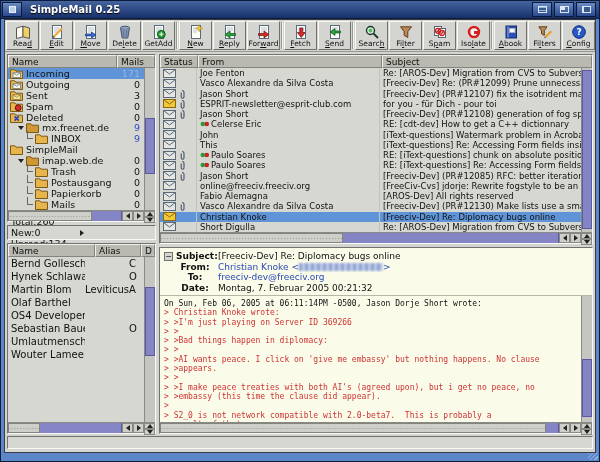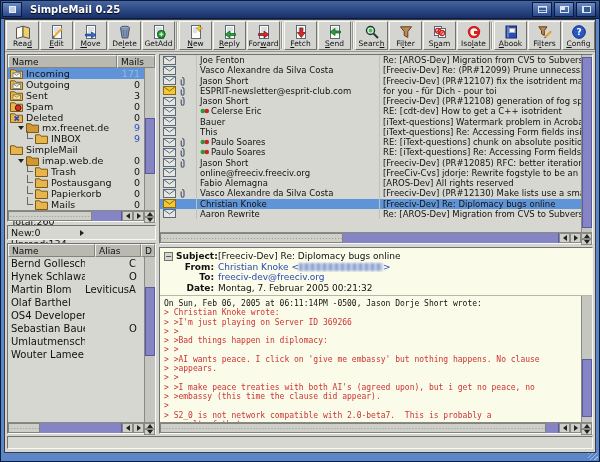--- a/index.html
+++ b/index.html
@@ -102,21 +102,21 @@
   .m-from { width:183px; flex:0 0 auto; overflow:hidden; padding-left:3px; border-right:1px solid #c2c2bc; height:100%; display:flex; align-items:center; gap:1px; }
   .m-subj { flex:1; overflow:hidden; padding-left:3px; }
 
   
   .preview-panel { flex:1; background:#fbfbe9; }
   .pv-head { flex:0 0 auto; padding:3px 4px 2px 4px; border-bottom:1px solid #b8b8a8; display:flex; }
   .collapse-gad { width:9px; height:9px; border:1px solid #72726c; background:#d7d7d2; margin:1px 3px 0 0;
                   display:flex; align-items:center; justify-content:center; font-size:8px; line-height:7px; color:#111; flex:0 0 auto; }
   .pv-grid { flex:1; min-width:0; }
   .pv-line { display:flex; font-size:9px; line-height:10.5px; }
-  .pv-label { width:42px; flex:0 0 auto; text-align:right; font-weight:bold; color:#111; padding-right:4px; }
+  .pv-label { width:42px; flex:0 0 auto; text-align:center; font-weight:bold; color:#111; padding-right:4px; }
   .pv-val { color:#111; overflow:hidden; white-space:nowrap; }
   .pv-val.link { color:#2a4ab8; }
   .redacted { display:inline-block; width:84px; height:8px; vertical-align:middle;
               background:repeating-linear-gradient(90deg,#8aa0d0 0 3px,#c2cce8 3px 6px); filter:blur(1.1px); }
   .pv-body { flex:1; overflow:hidden; padding:3px 2px 0 4px; font-family:"DejaVu Sans Mono","Liberation Mono",monospace; }
   .bl { font-size:8px; line-height:9.3px; white-space:pre; color:#111; }
   .bl.q { color:#cc3333; }
 
   
   .statusfield { height:13px; margin:2px 2px 3px 2px; flex:0 0 auto; background:#d7d7d2;
@@ -597,20 +597,25 @@
                 </div>
             </div>
           </div>
         </div>
 
       </div>
 
       <div class="rightcol">
 
         <div class="panel msg-panel">
+          <div class="phead">
+            <div class="phcell" style="width:38px">Status</div>
+            <div class="phcell" style="width:184px">From</div>
+            <div class="phcell" style="flex:1">Subject</div>
+          </div>
           <div class="pmain">
             <div class="prows" id="message-rows">
                 <div class="m-row">
                   <span class="m-status">
                     <span style="display: flex;">
                       <svg width="13" height="9" viewBox="0 0 13 9" xmlns="http://www.w3.org/2000/svg">
                         <rect x="0.5" y="0.5" width="12" height="8" fill="#e6e6e0" stroke="#5a6a7a"></rect>
                         <path d="M0.5 0.5 L6.5 5 L12.5 0.5" fill="none" stroke="#5a6a7a"></path>
                       </svg>
                     </span>
@@ -702,33 +707,33 @@
                   </span>
                   <span class="m-from">
                     <span style="display: flex;">
                       <svg width="10" height="8" viewBox="0 0 10 8" xmlns="http://www.w3.org/2000/svg">
                         <circle cx="2.8" cy="4" r="2.3" fill="#2a9a3a"></circle>
                         <circle cx="6.8" cy="4" r="2.3" fill="#cc2222"></circle>
                       </svg>
                     </span>
                     <span>Celerse Eric</span>
                   </span>
-                  <span class="m-subj">RE: [cdt-dev] How to get a C++ isotrident</span>
-                </div>
-                <div class="m-row">
-                  <span class="m-status">
-                    <span style="display: flex;">
-                      <svg width="13" height="9" viewBox="0 0 13 9" xmlns="http://www.w3.org/2000/svg">
-                        <rect x="0.5" y="0.5" width="12" height="8" fill="#e6e6e0" stroke="#5a6a7a"></rect>
-                        <path d="M0.5 0.5 L6.5 5 L12.5 0.5" fill="none" stroke="#5a6a7a"></path>
-                      </svg>
-                    </span>
-                  </span>
-                  <span class="m-from">
-                    <span>Bauer</span>
+                  <span class="m-subj">RE: [cdt-dev] How to get a C++ dictionnary</span>
+                </div>
+                <div class="m-row">
+                  <span class="m-status">
+                    <span style="display: flex;">
+                      <svg width="13" height="9" viewBox="0 0 13 9" xmlns="http://www.w3.org/2000/svg">
+                        <rect x="0.5" y="0.5" width="12" height="8" fill="#e6e6e0" stroke="#5a6a7a"></rect>
+                        <path d="M0.5 0.5 L6.5 5 L12.5 0.5" fill="none" stroke="#5a6a7a"></path>
+                      </svg>
+                    </span>
+                  </span>
+                  <span class="m-from">
+                    <span>John</span>
                   </span>
                   <span class="m-subj">[iText-questions] Watermark problem in Acrobat 5</span>
                 </div>
                 <div class="m-row">
                   <span class="m-status">
                     <span style="display: flex;">
                       <svg width="13" height="9" viewBox="0 0 13 9" xmlns="http://www.w3.org/2000/svg">
                         <rect x="0.5" y="0.5" width="12" height="8" fill="#e6e6e0" stroke="#5a6a7a"></rect>
                         <path d="M0.5 0.5 L6.5 5 L12.5 0.5" fill="none" stroke="#5a6a7a"></path>
                       </svg>
@@ -872,21 +877,21 @@
                 <div class="m-row">
                   <span class="m-status">
                     <span style="display: flex;">
                       <svg width="13" height="9" viewBox="0 0 13 9" xmlns="http://www.w3.org/2000/svg">
                         <rect x="0.5" y="0.5" width="12" height="8" fill="#e6e6e0" stroke="#5a6a7a"></rect>
                         <path d="M0.5 0.5 L6.5 5 L12.5 0.5" fill="none" stroke="#5a6a7a"></path>
                       </svg>
                     </span>
                   </span>
                   <span class="m-from">
-                    <span>Aaron Rewrite</span>
+                    <span>Short Digulla</span>
                   </span>
                   <span class="m-subj">Re: [AROS-Dev] Migration from CVS to Subversion</span>
                 </div>
               </div>
             <div class="vscroll">
               <div class="vthumb" style="top:1%;height:97%"></div>
             </div>
           </div>
           <div class="hscrollrow">
             <div class="htrack">

